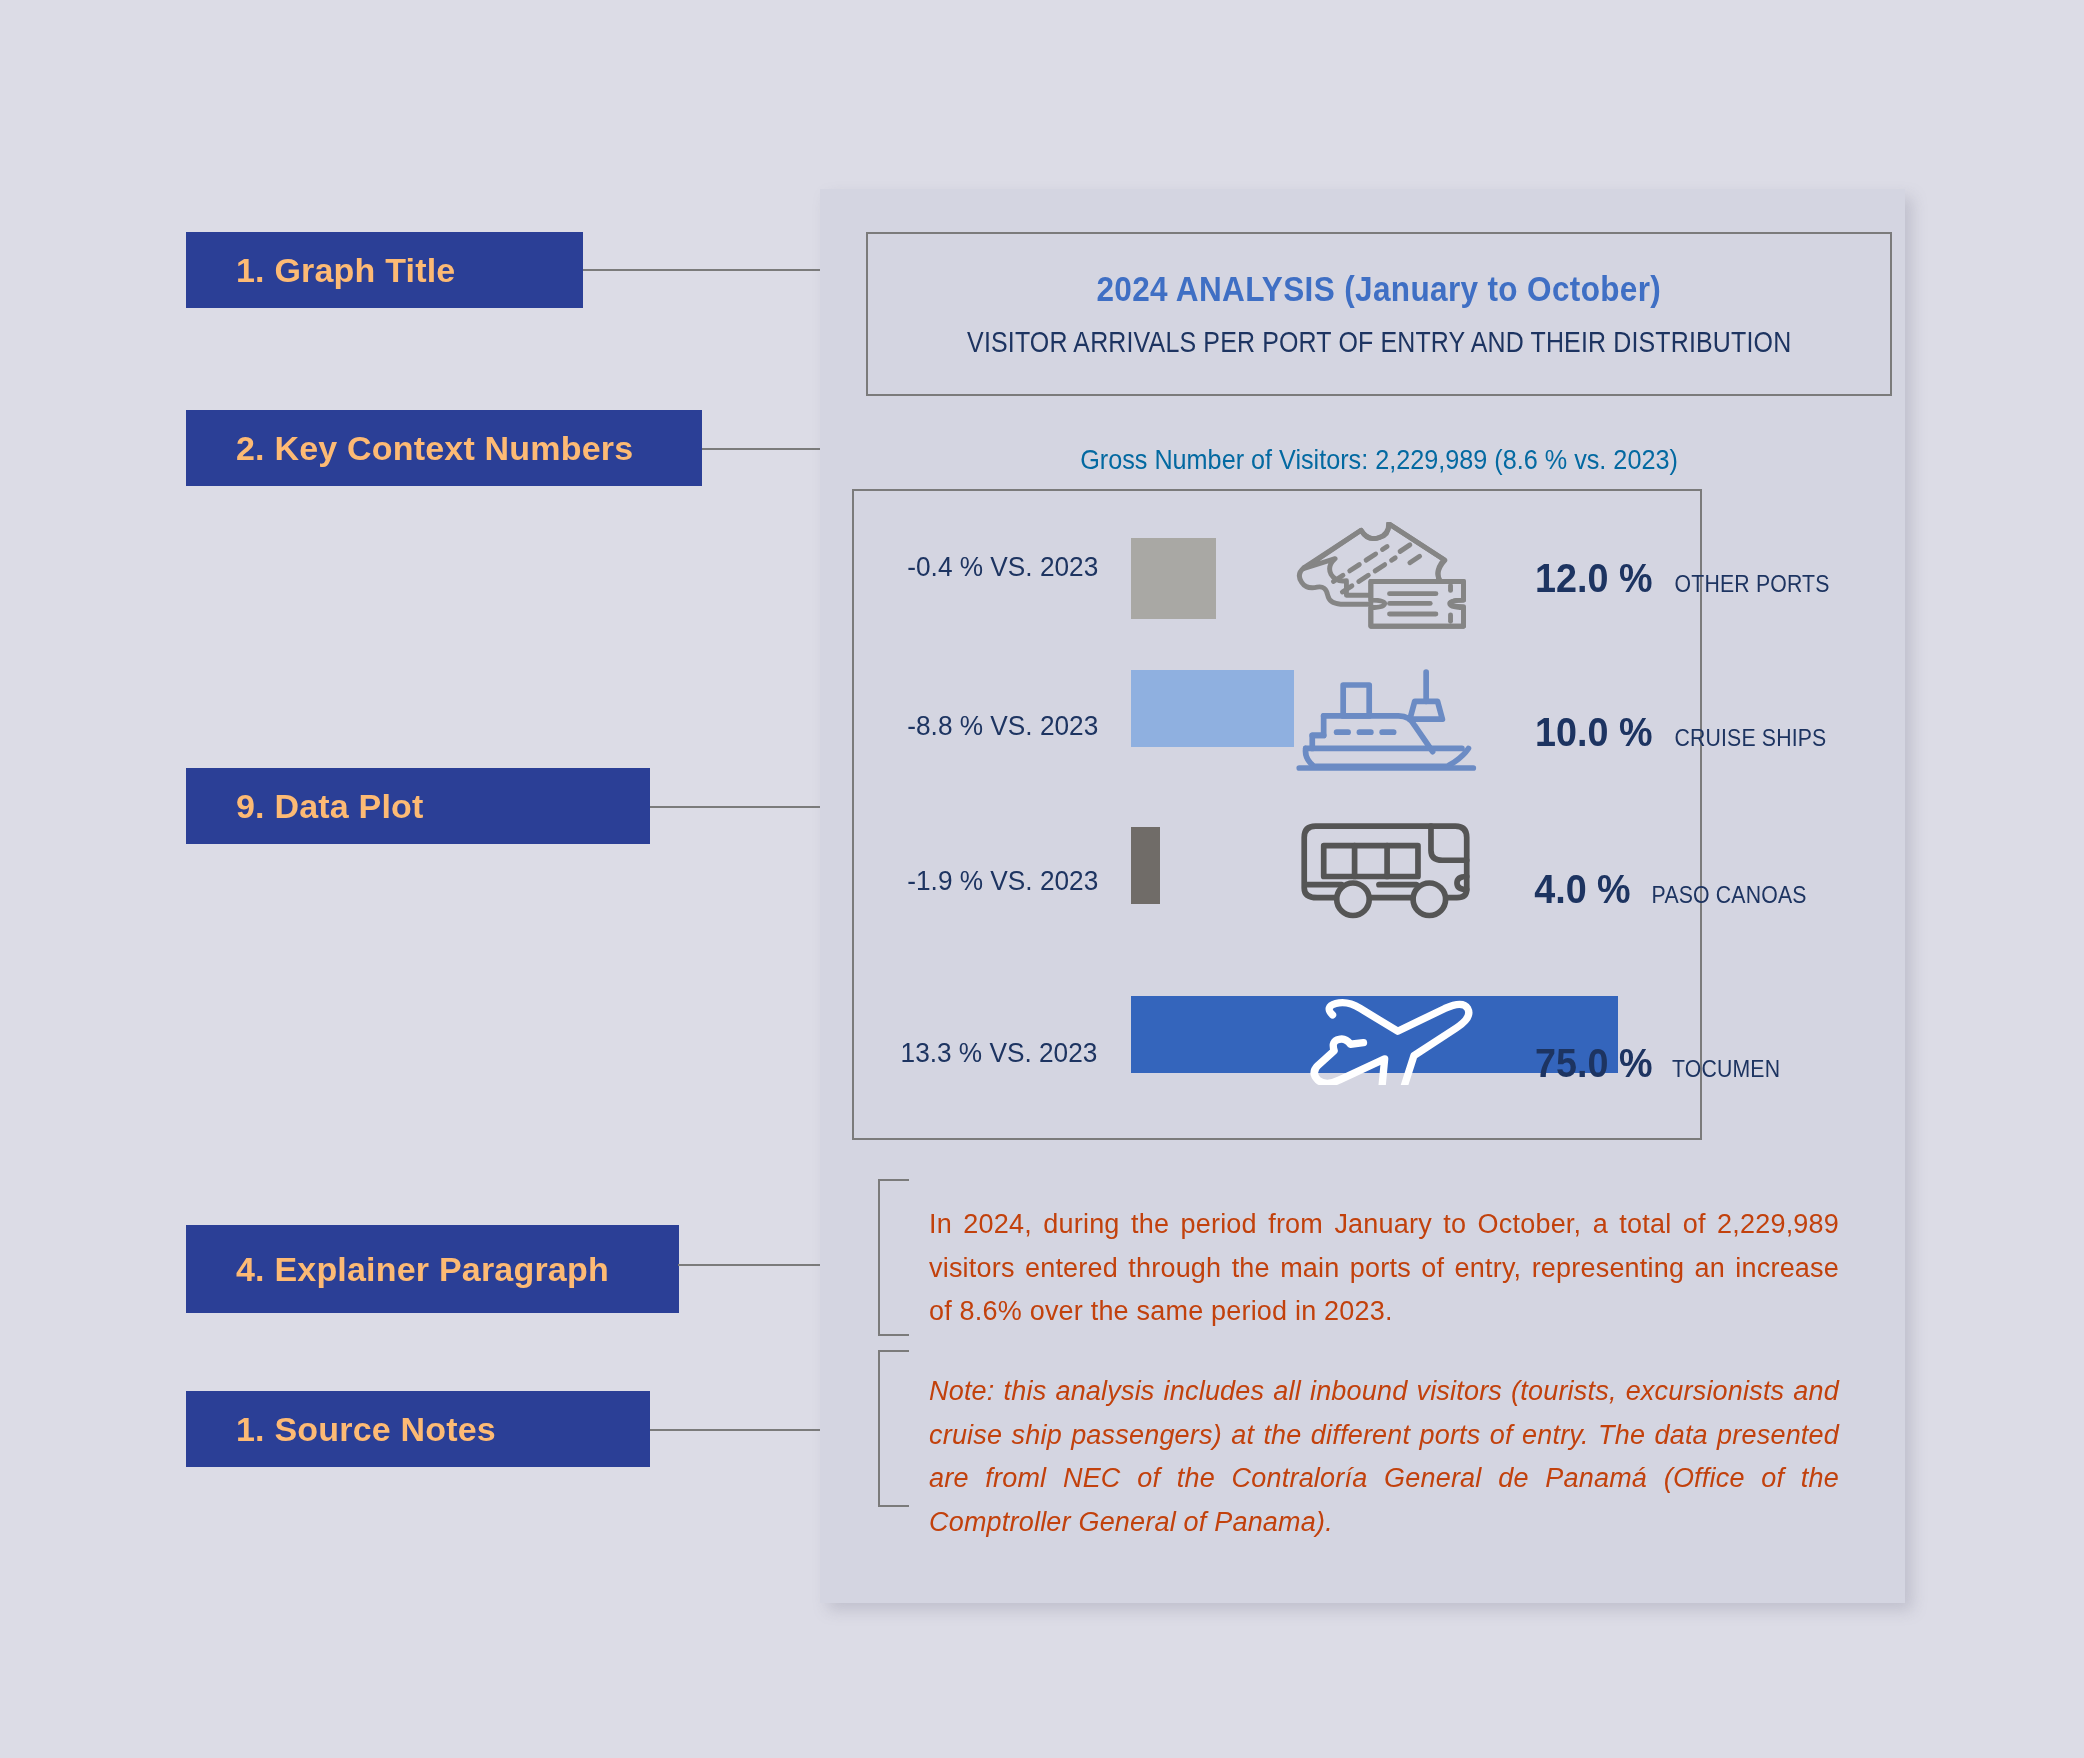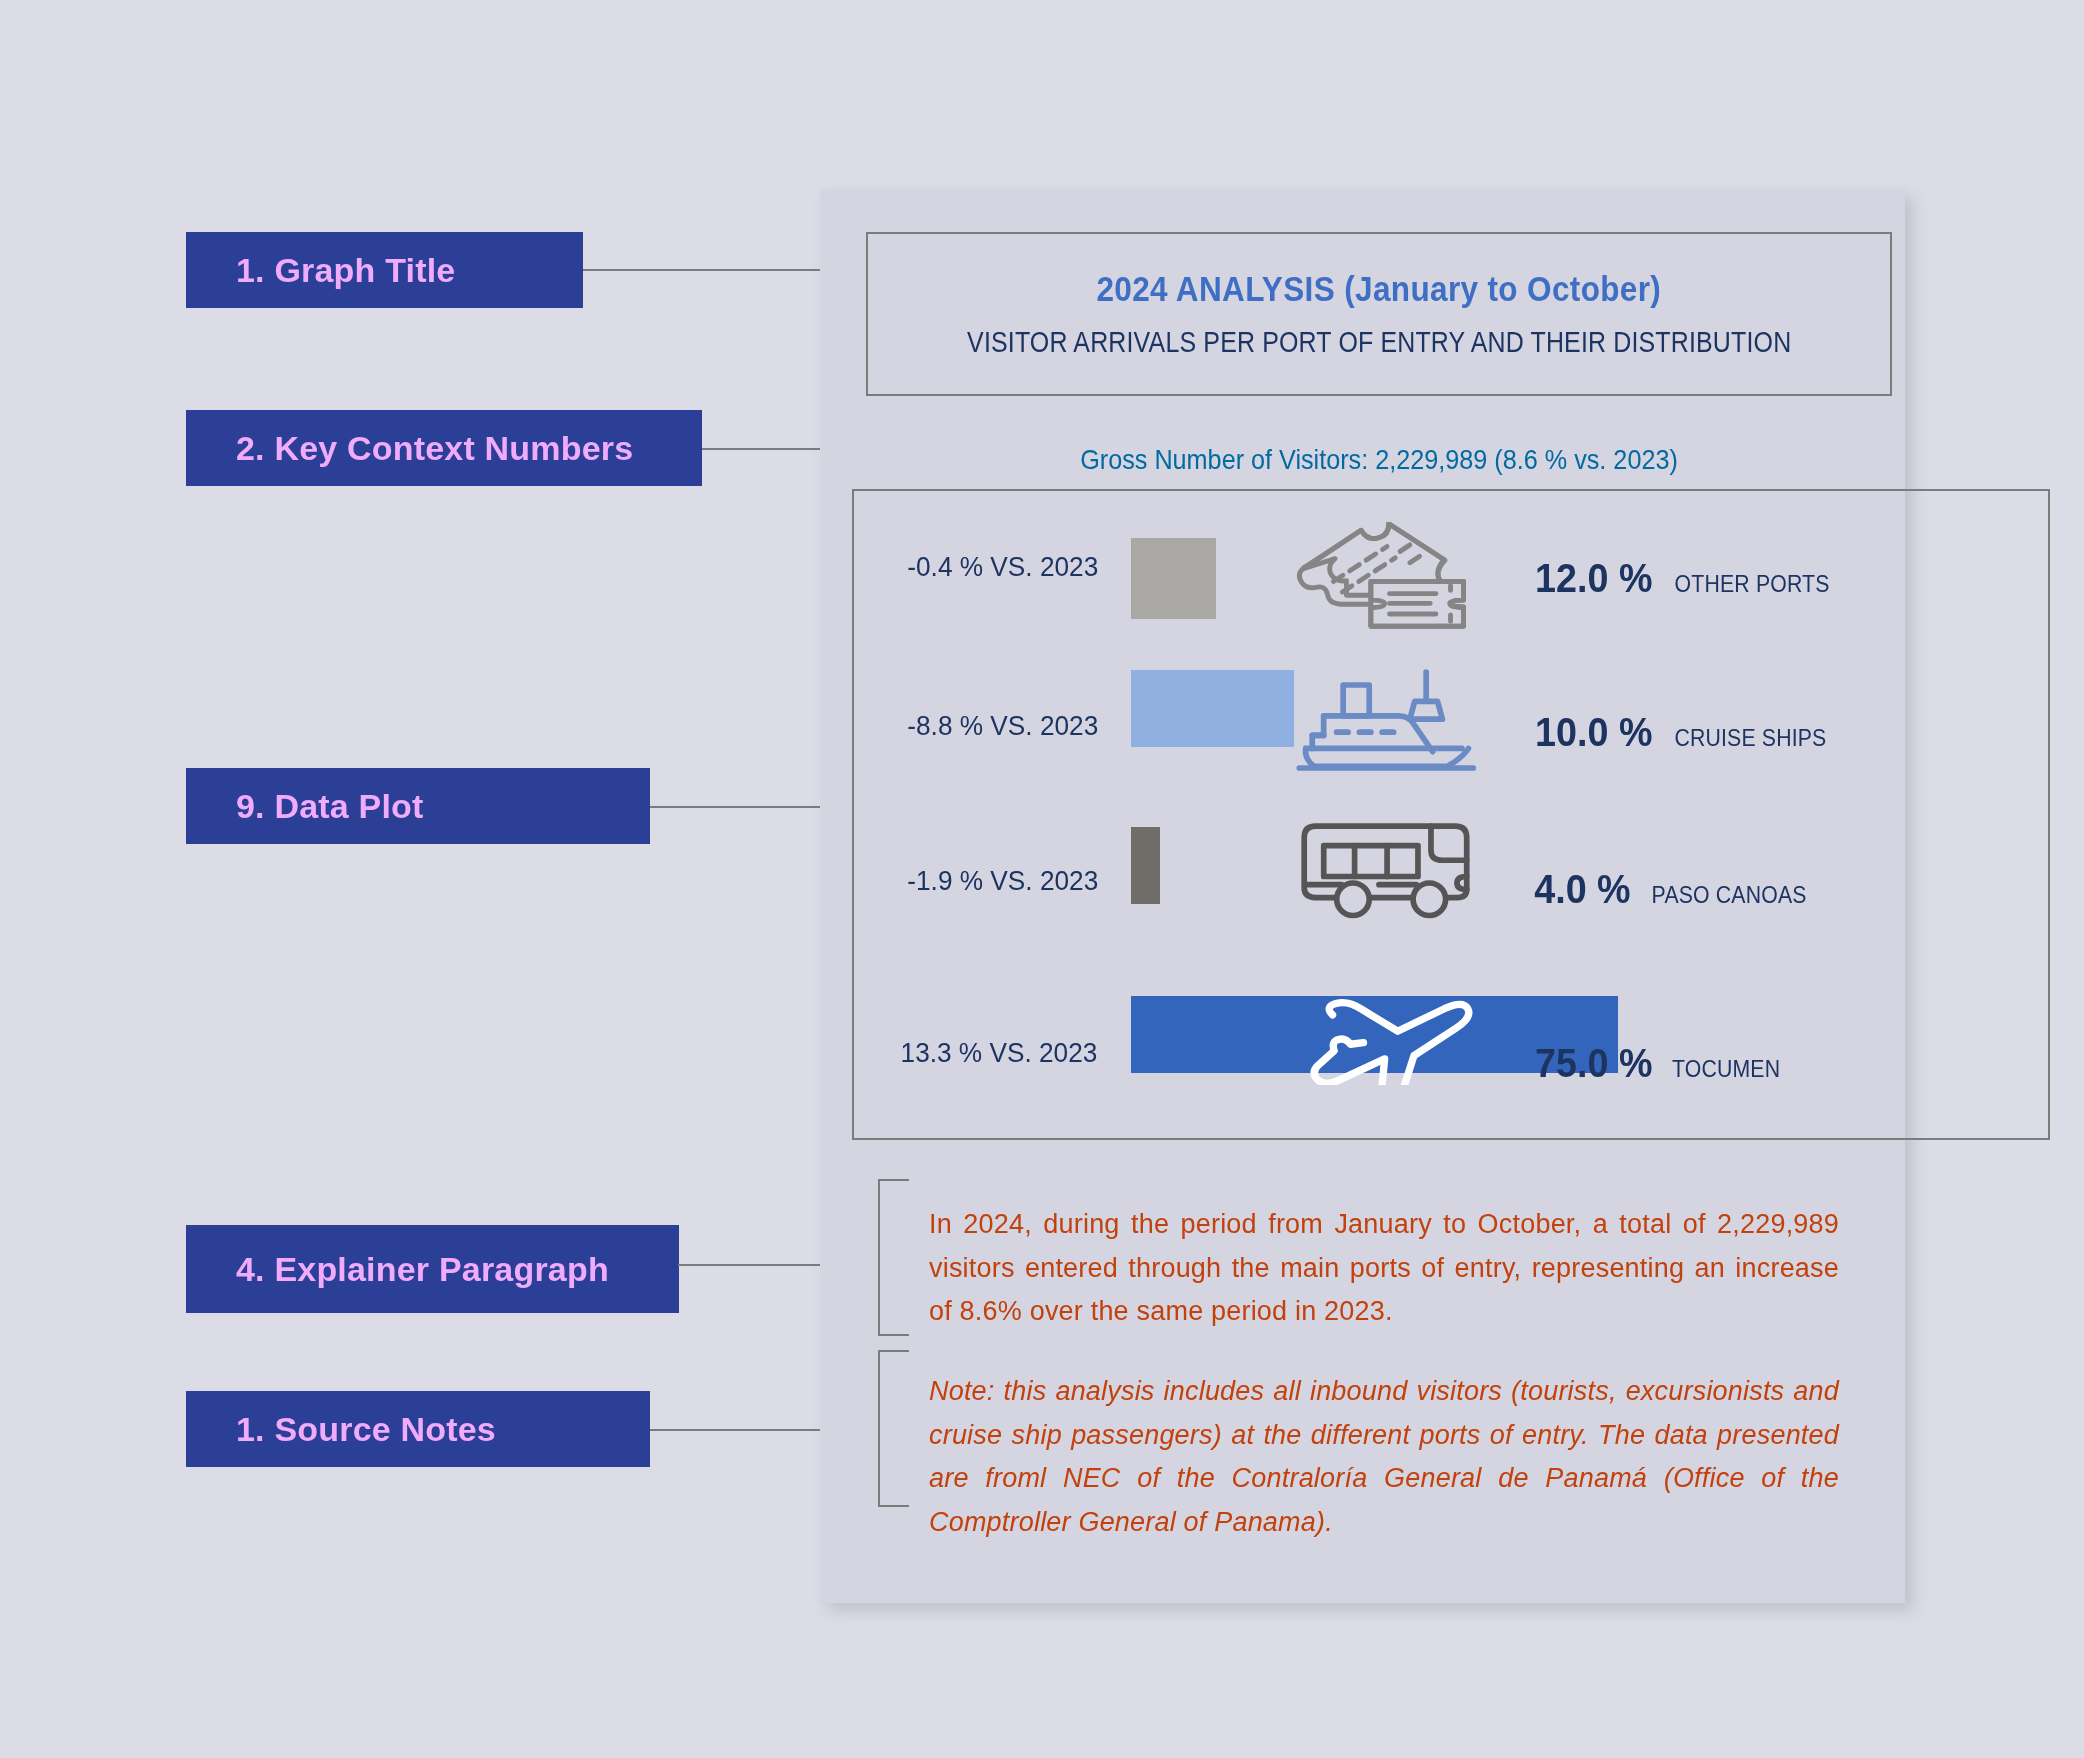--- a/index.html
+++ b/index.html
@@ -12,21 +12,21 @@
     background: #dcdce6;
     font-family: "Liberation Sans", sans-serif;
     overflow: hidden;
     position: relative;
   }
 
   
   .annot {
     position: absolute;
     background: #2b3f96;
-    color: #f0abfc;
+    color: #fdba74;
     font-weight: bold;
     display: flex;
     align-items: center;
     padding-left: 50px;
     box-sizing: border-box;
     letter-spacing: 0.2px;
     font-size: 34px;
     white-space: nowrap;
   }
   .connector {
@@ -94,21 +94,21 @@
   #gross-line span {
     display: inline-block;
     transform: scaleX(0.9);
   }
 
   
   #plot-box {
     position: absolute;
     left: 852px;
     top: 489px;
-    width: 1198px;
+    width: 850px;
     height: 651px;
     border: 2.4px solid #7b7b7b;
     box-sizing: border-box;
     padding-left: 34px;
   }
   .bar-row {
     position: absolute;
     left: 0;
     width: 100%;
     height: 163px;

